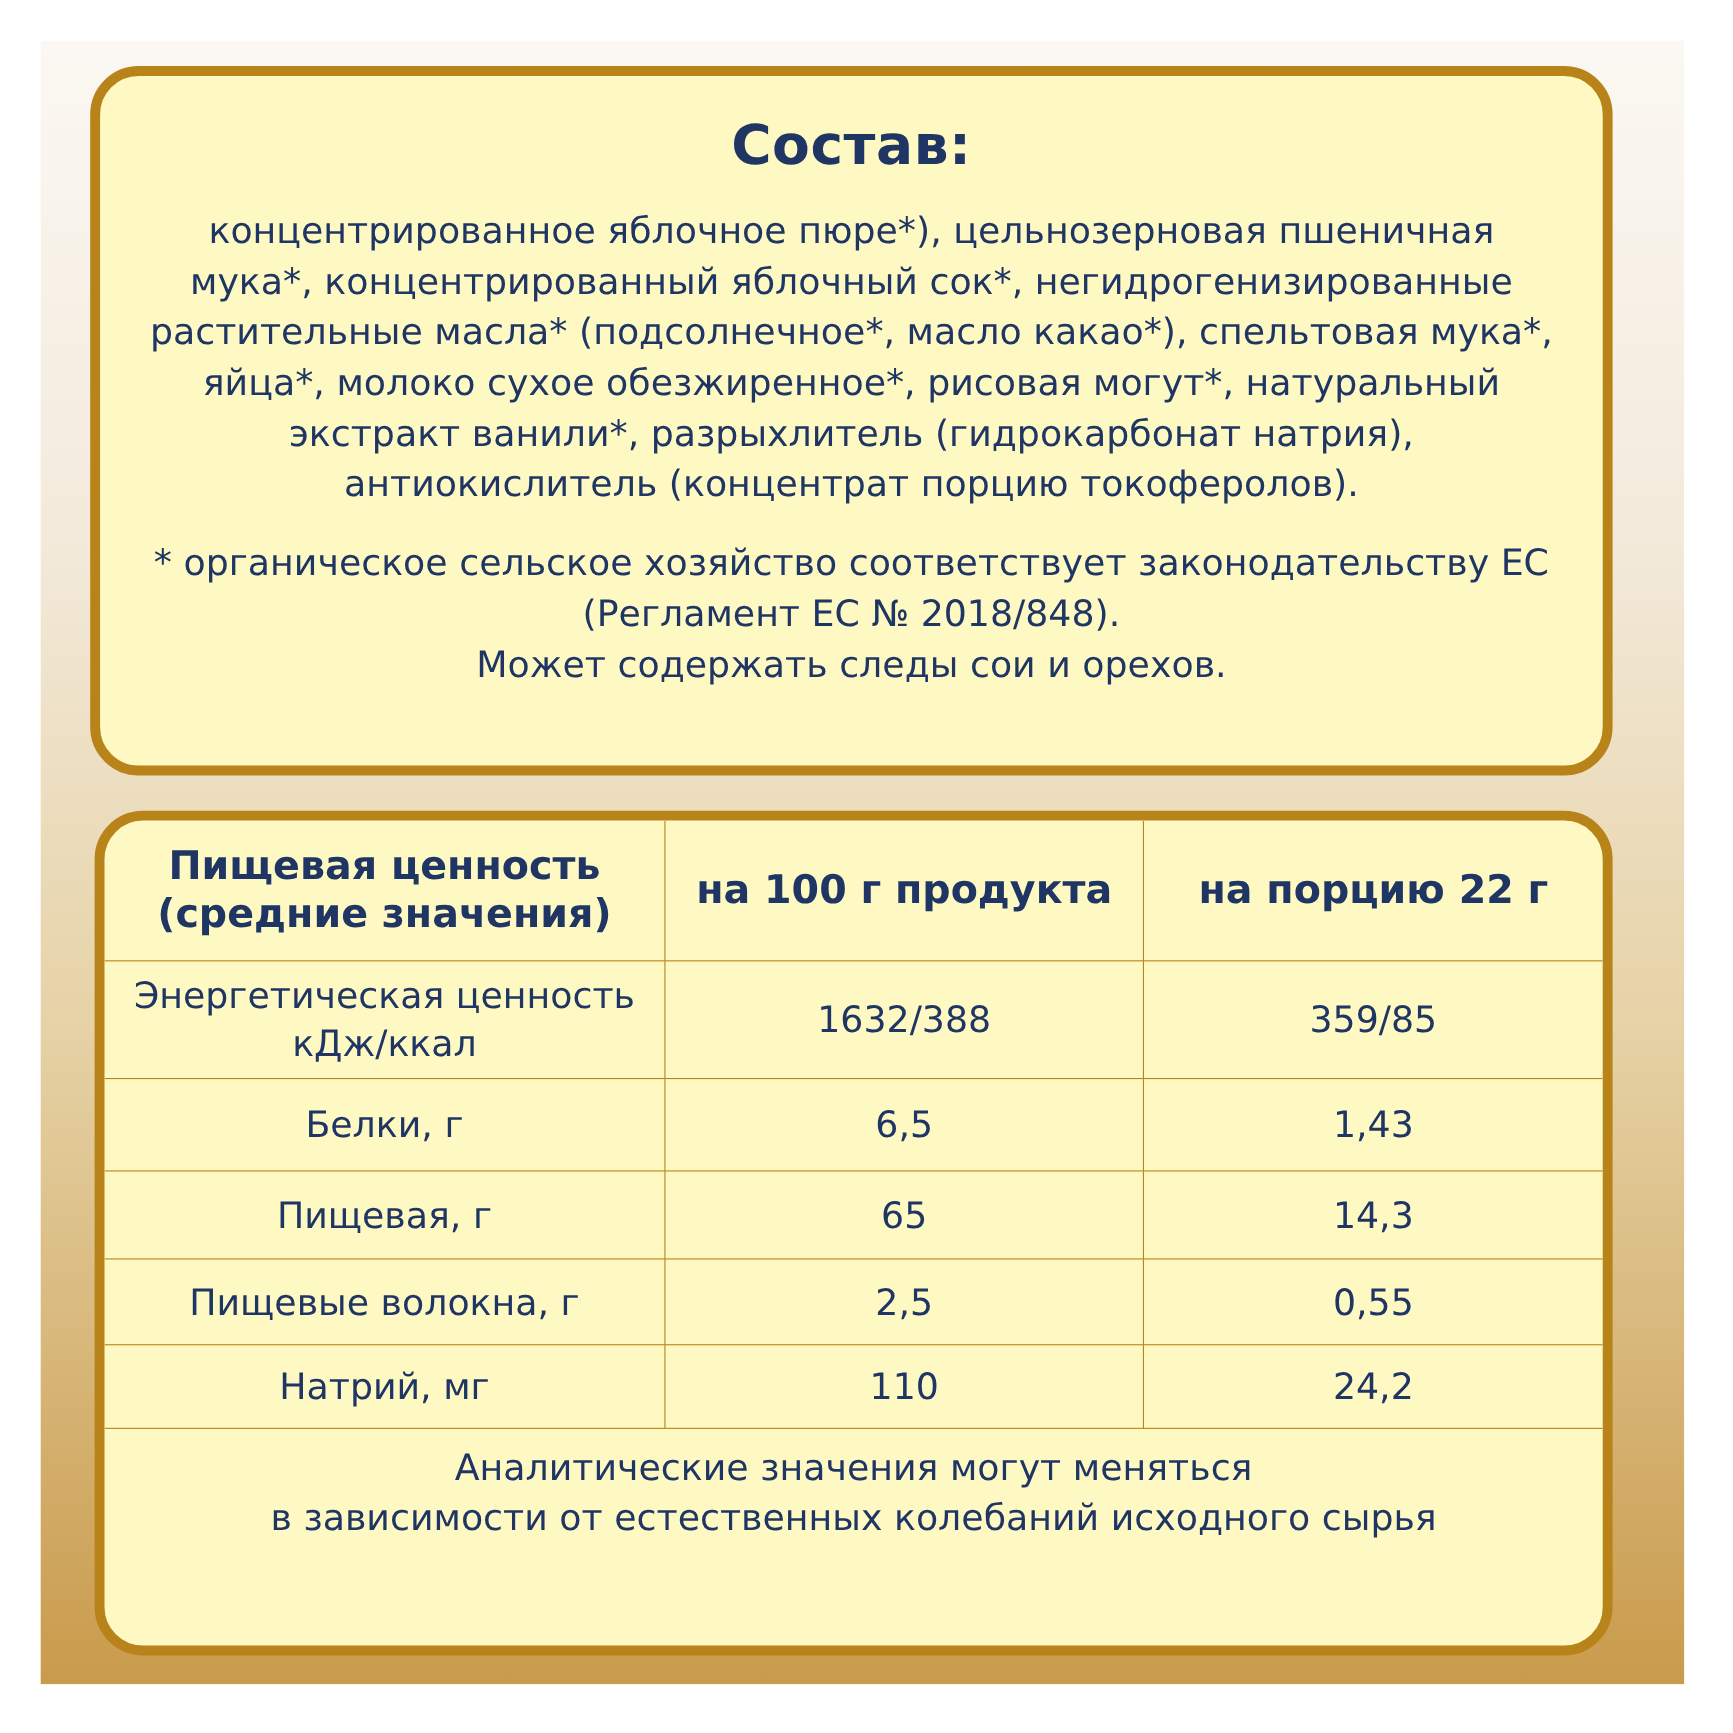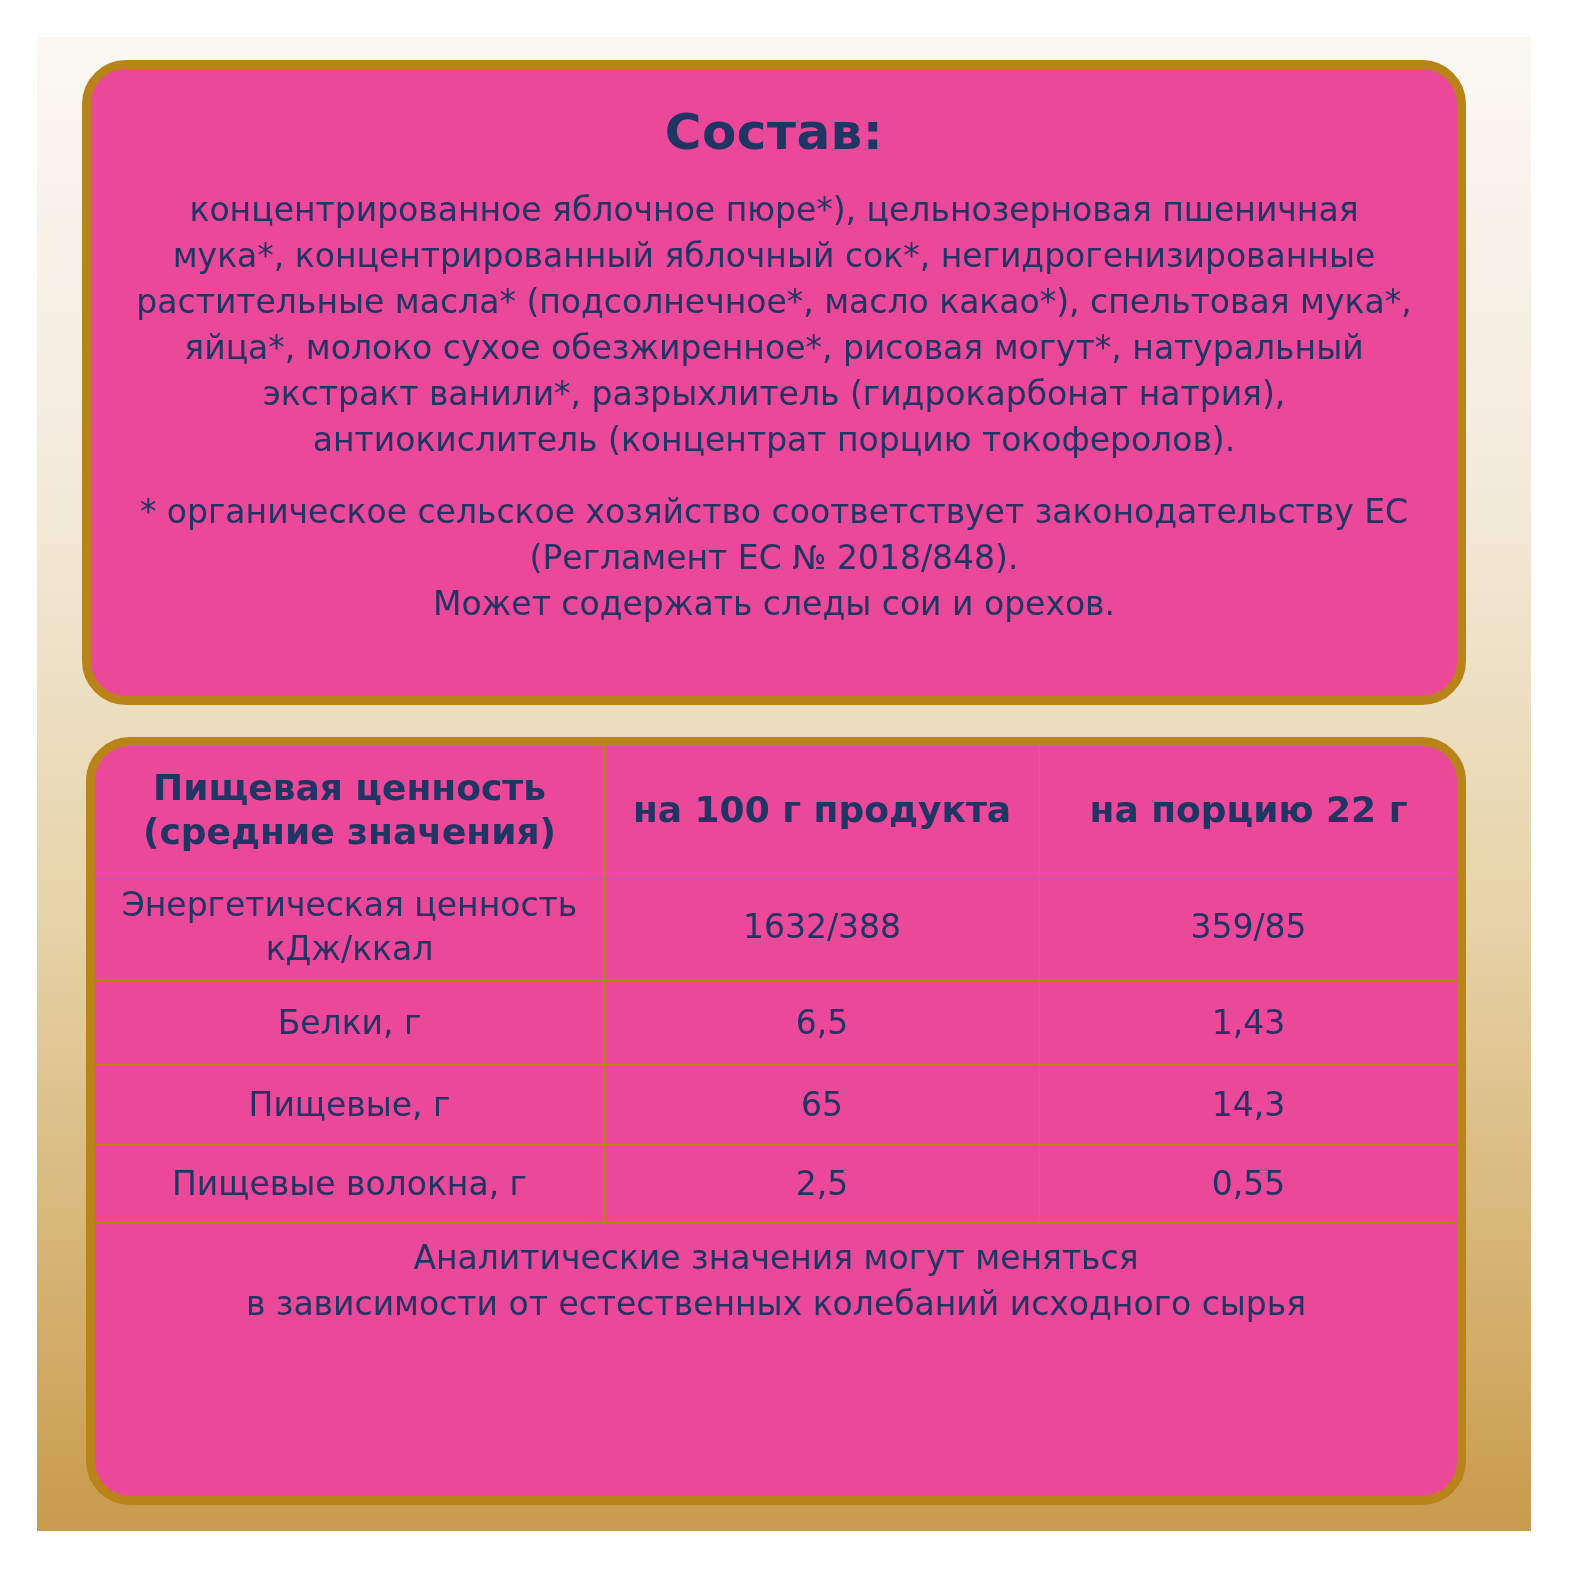--- a/index.html
+++ b/index.html
@@ -1,20 +1,20 @@
 <!DOCTYPE html>
 <html><head>
 <meta charset="utf-8">
 <style>
   html, body { margin: 0; padding: 0; background: #ffffff; }
   body { width: 1575px; height: 1575px; position: relative; overflow: hidden;
          font-family: "DejaVu Sans", sans-serif; color: #1f3563; }
   .bg { position: absolute; left: 37px; top: 37px; width: 1494px; height: 1494px;
         background: linear-gradient(180deg, #fbf8f3 0%, #f3eadb 30%, #e6d2a6 60%, #c99b4c 100%); }
-  .card { position: absolute; background: #ec4899; border: 9px solid #b8841a; border-radius: 44px;
+  .card { position: absolute; background: #fef9c3; border: 9px solid #b8841a; border-radius: 44px;
           box-sizing: border-box; }
   .card1 { left: 82px; top: 60px; width: 1384px; height: 645px; text-align: center; }
   .card1 h1 { margin: 34px 0 26px; font-size: 50px; font-weight: bold; letter-spacing: 0.5px; }
   .comp { font-size: 33px; line-height: 46px; margin: 0 30px; }
   .note { font-size: 33px; line-height: 46px; margin-top: 26px; }
   .card2 { left: 86px; top: 737px; width: 1380px; height: 768px; overflow: hidden; }
   table { border-collapse: collapse; width: 100%; padding-left: 26px; }
   td, th { border: 1.5px solid #b8841a; text-align: center; font-size: 33px; line-height: 44px; }
   tr:first-child td, tr:first-child th { border-top: none; }
   td:first-child, th:first-child { border-left: none; }
@@ -63,28 +63,33 @@
       </td>
       <td>1632/388</td>
       <td>359/85</td>
     </tr>
     <tr style="height:84px">
       <td>Белки, г</td>
       <td>6,5</td>
       <td>1,43</td>
     </tr>
     <tr style="height:80px">
-      <td>Пищевые, г</td>
+      <td>Пищевая, г</td>
       <td>65</td>
       <td>14,3</td>
     </tr>
     <tr style="height:78px">
       <td>Пищевые волокна, г</td>
       <td>2,5</td>
       <td>0,55</td>
+    </tr>
+    <tr style="height:76px">
+      <td>Натрий, мг</td>
+      <td>110</td>
+      <td>24,2</td>
     </tr>
   </tbody>
     </table>
   <div class="foot">
     <div>Аналитические значения могут меняться</div>
     <div>в зависимости от естественных колебаний исходного сырья</div>
   </div>
 </div>
 
 </body></html>

